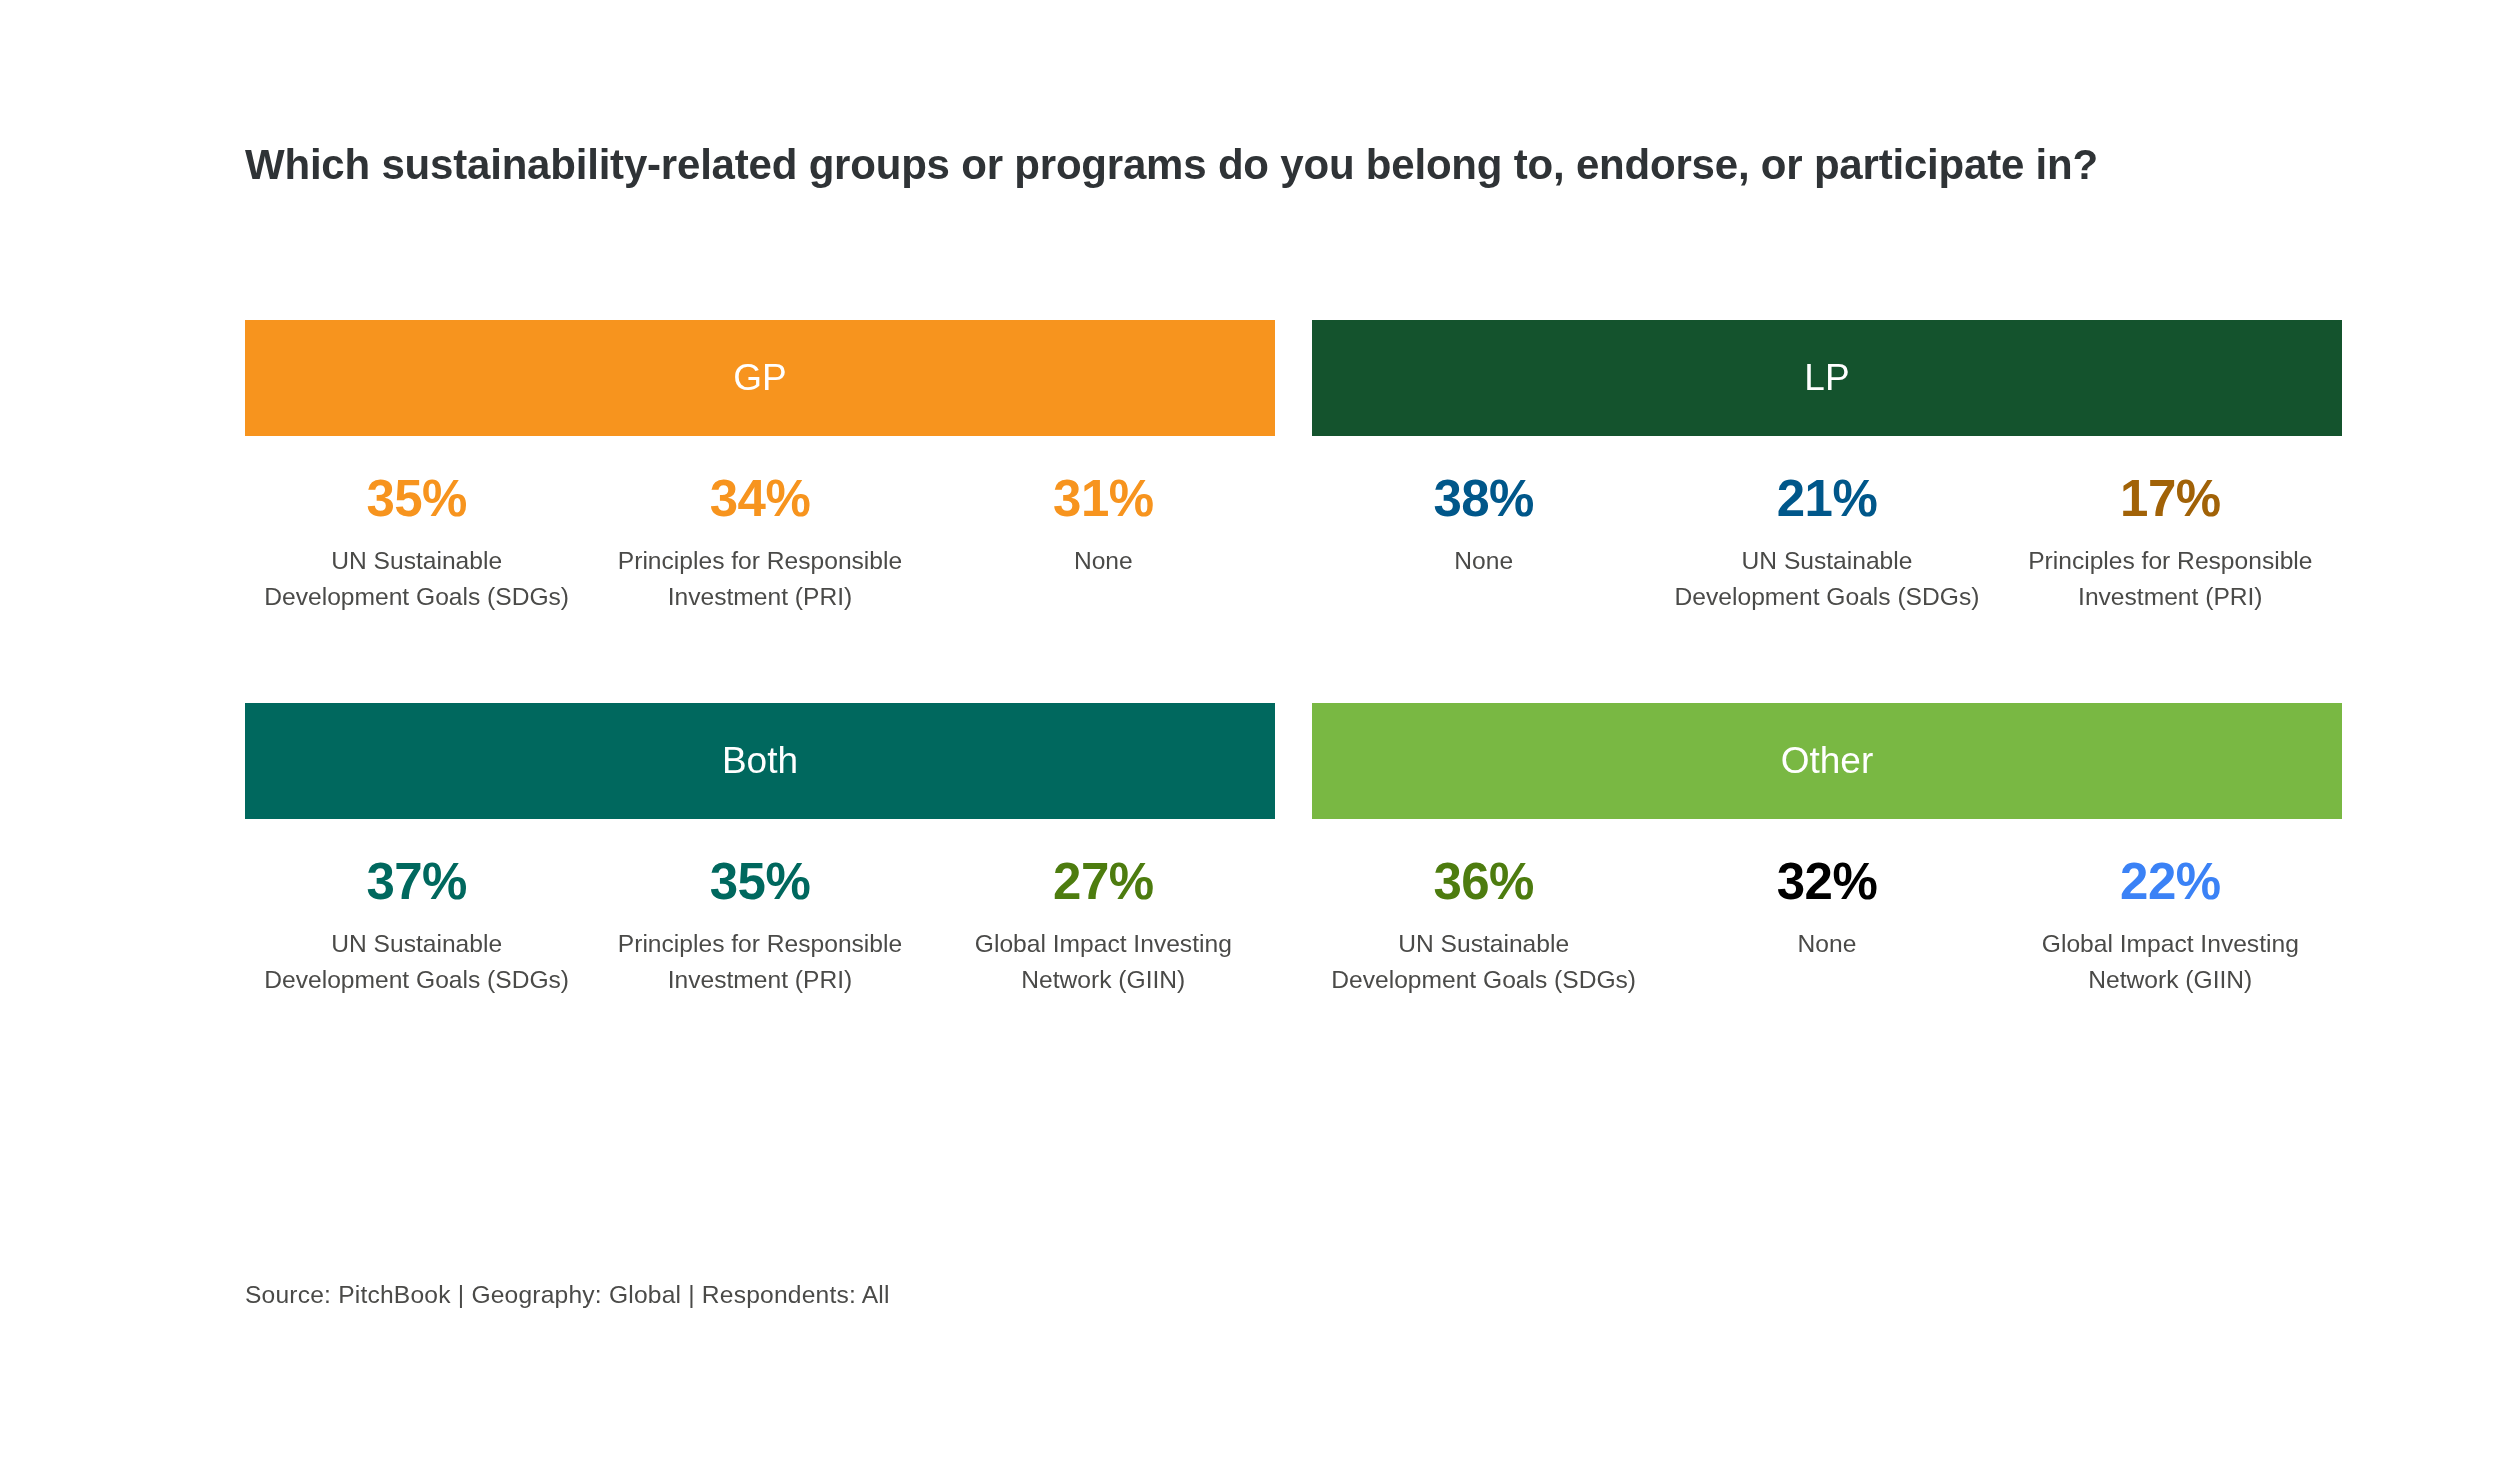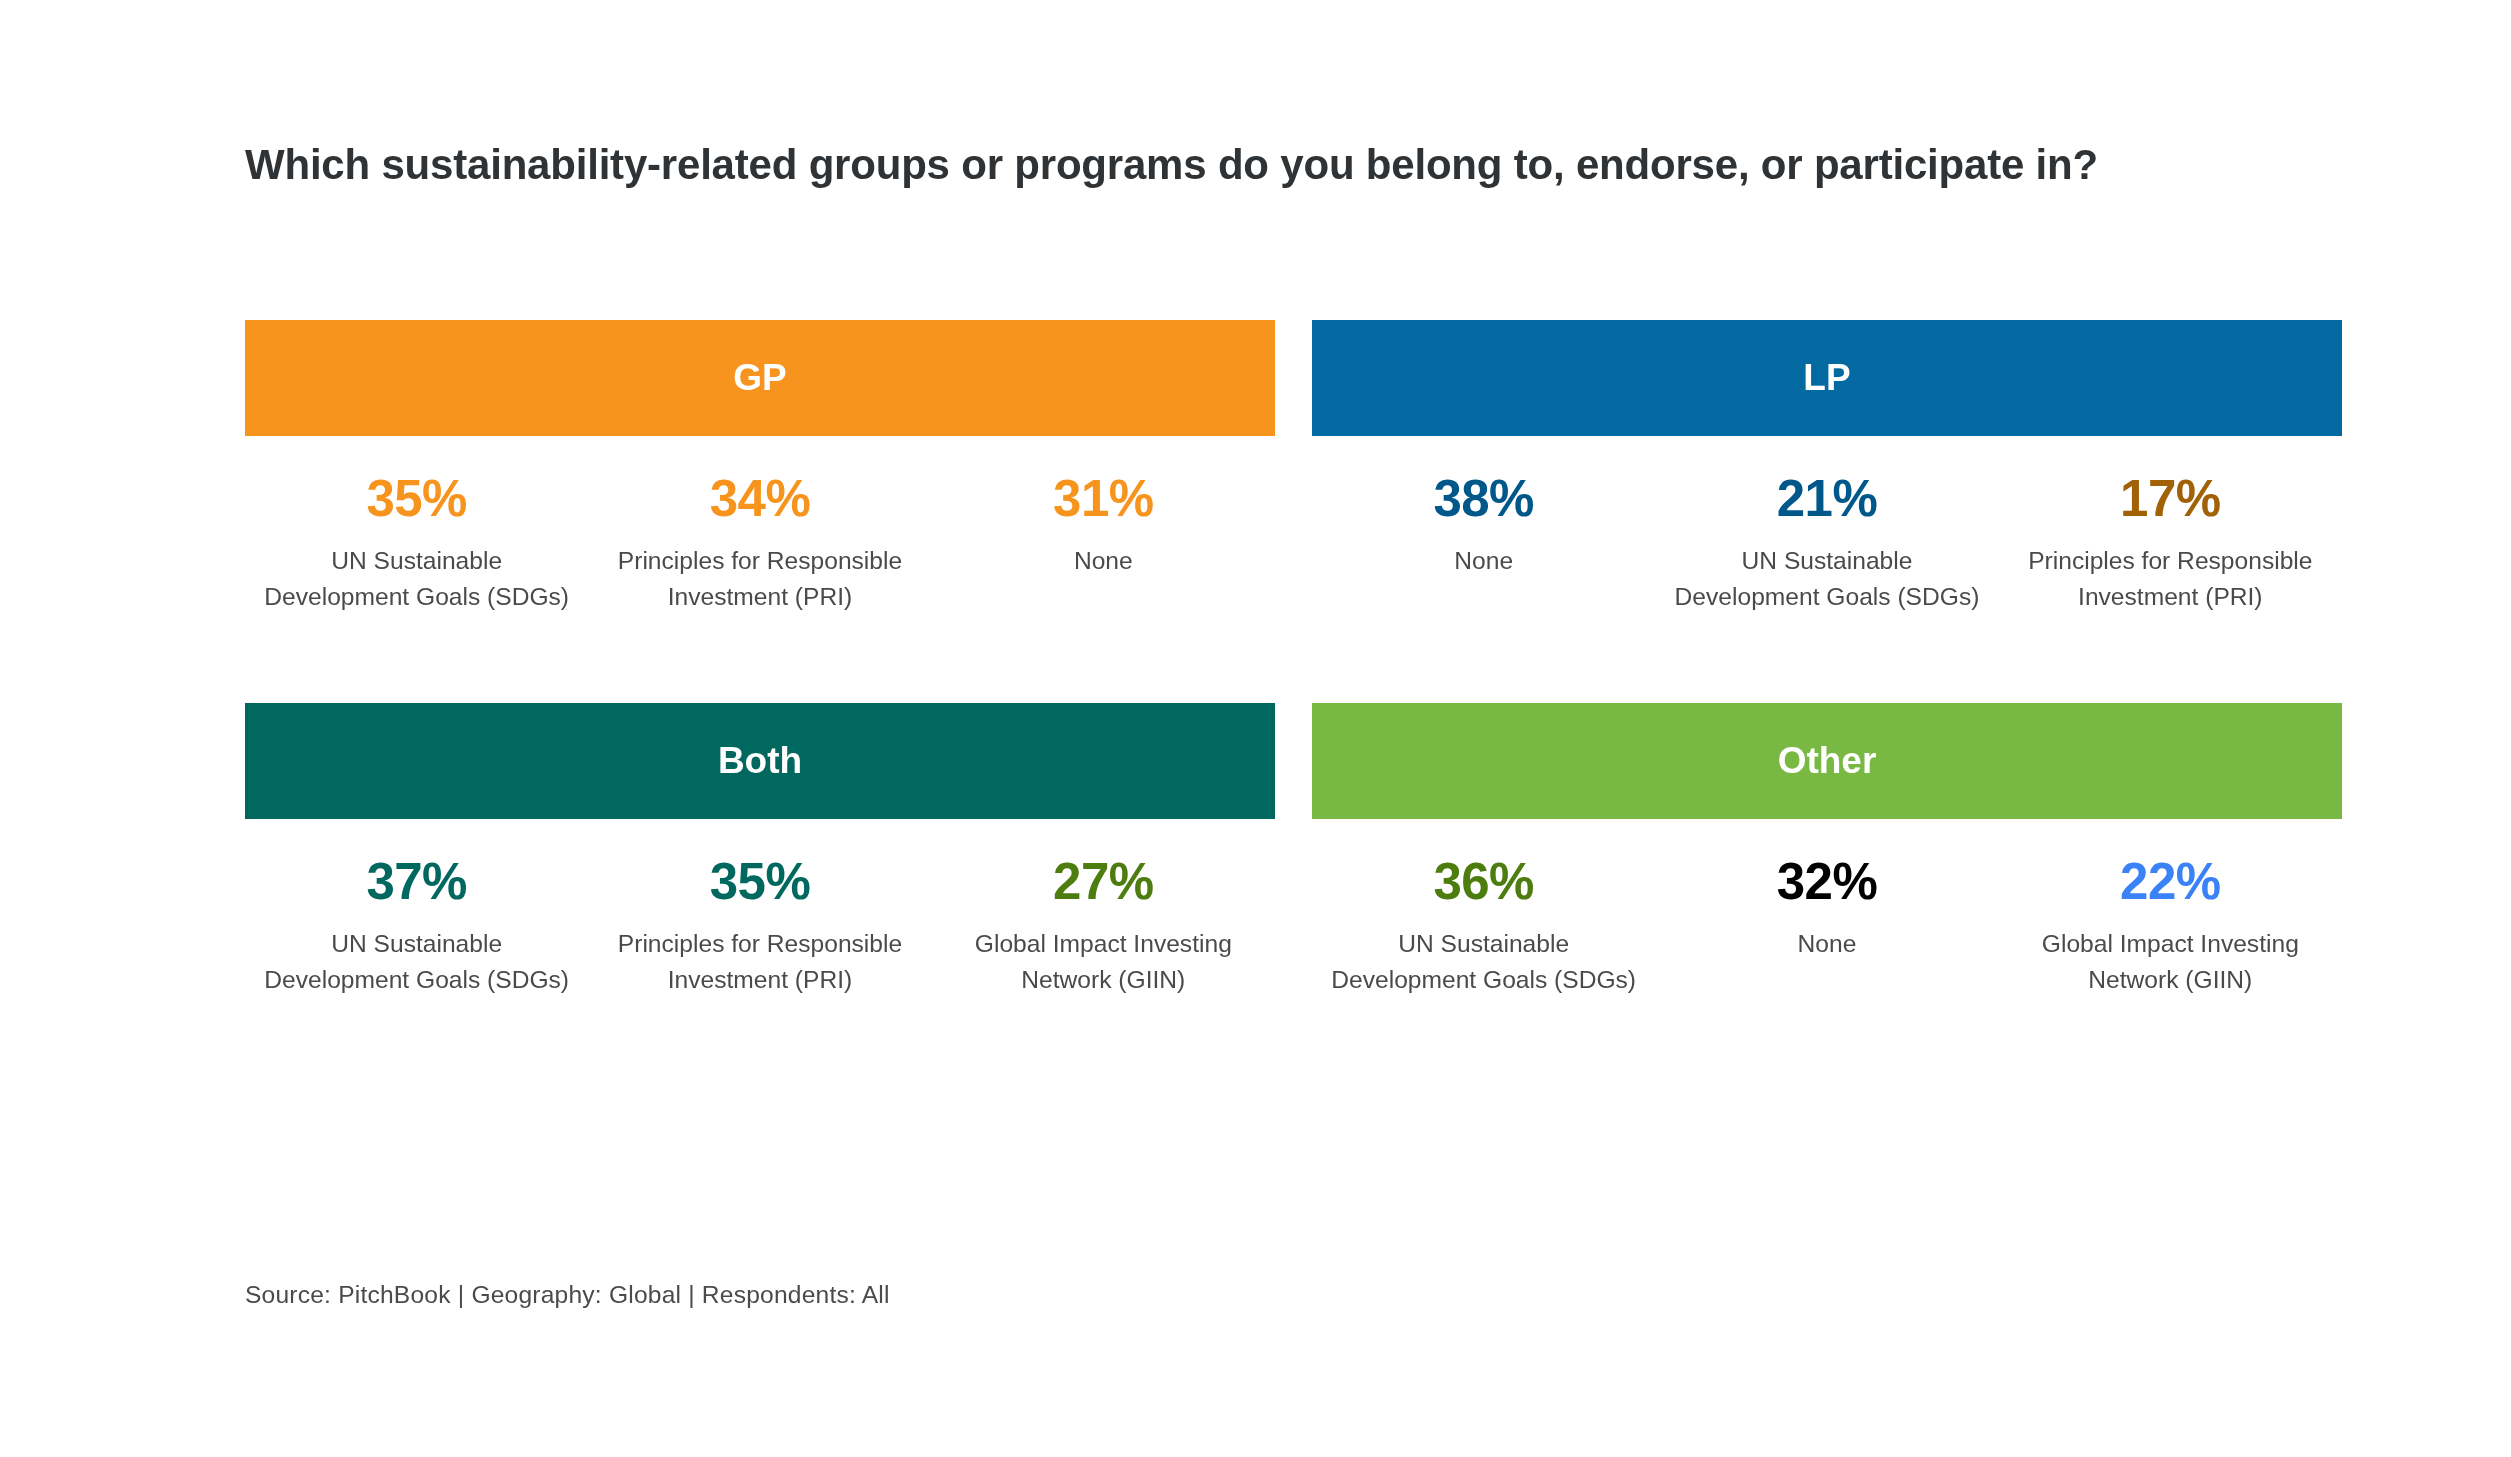--- a/index.html
+++ b/index.html
@@ -45,21 +45,21 @@
   .panel {
     width: 1030px;
   }
   .panel-header {
     height: 116px;
     display: flex;
     align-items: center;
     justify-content: center;
     color: #ffffff;
     font-size: 37px;
-    font-weight: bold;
+    font-weight: normal;
   }
   .stats {
     display: flex;
     padding-top: 35px;
   }
   .stat {
     flex: 1 1 0;
     text-align: center;
     padding: 0 13.8px;
     box-sizing: border-box;
@@ -111,21 +111,21 @@
             <div class="label">Principles for Responsible Investment (PRI)</div>
           </div>
           <div class="stat">
             <div class="value" style="color: rgb(247, 148, 30);">31%</div>
             <div class="label">None</div>
           </div>
         </div>
       </div>
 
       <div class="panel">
-        <div class="panel-header" style="background: #0369a1;">LP</div>
+        <div class="panel-header" style="background: #14532d;">LP</div>
         <div class="stats">
           <div class="stat">
             <div class="value" style="color: rgb(0, 87, 138);">38%</div>
             <div class="label">None</div>
           </div>
           <div class="stat">
             <div class="value" style="color: rgb(0, 87, 138);">21%</div>
             <div class="label">UN Sustainable Development Goals (SDGs)</div>
           </div>
           <div class="stat">

